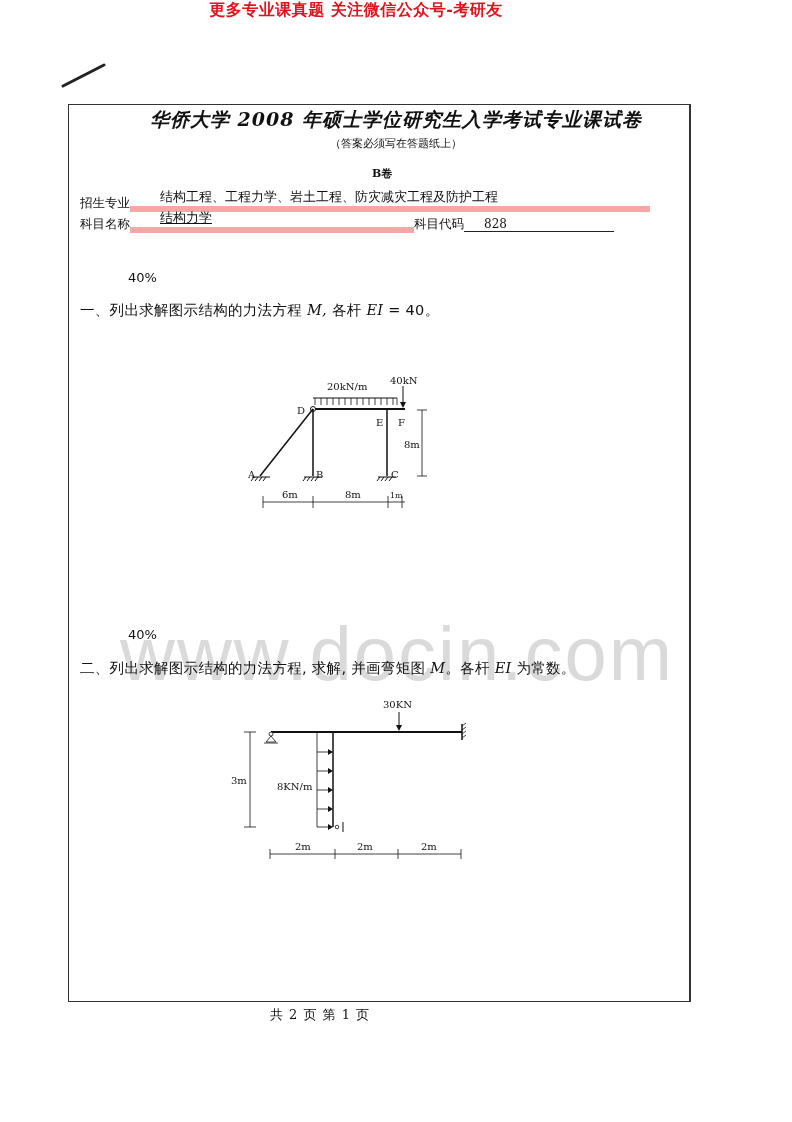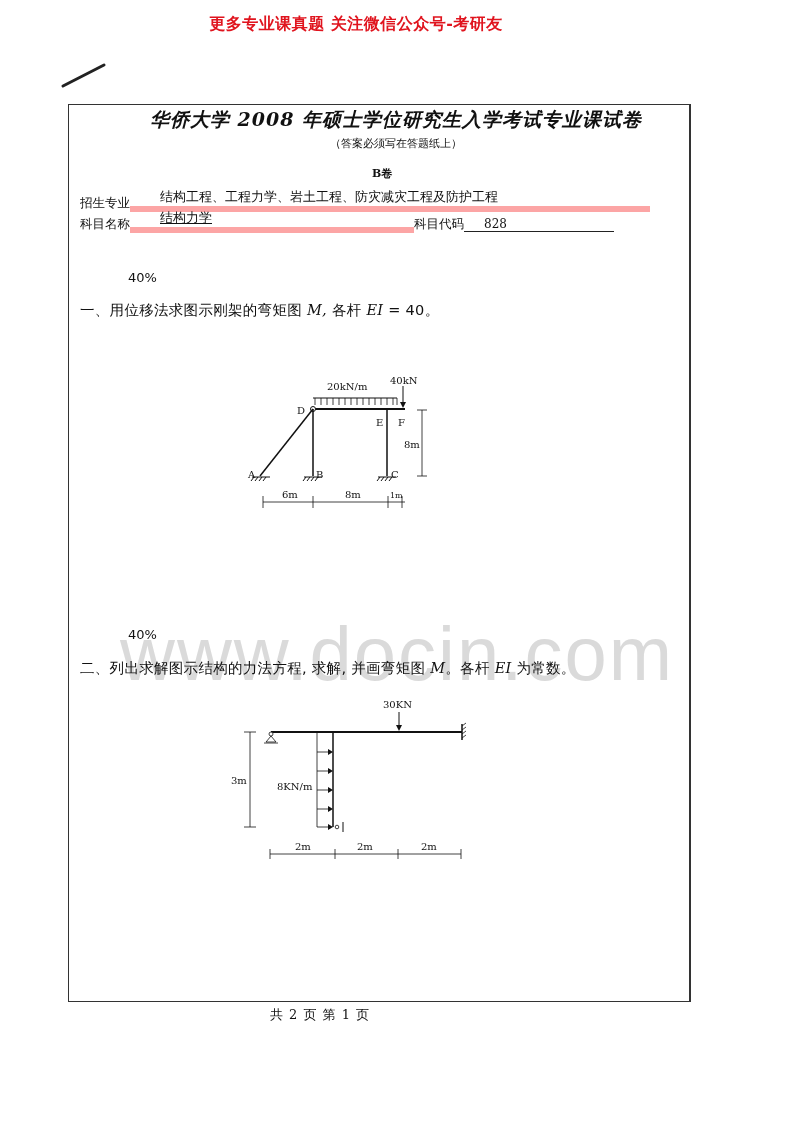--- a/index.html
+++ b/index.html
@@ -1,21 +1,21 @@
 <!DOCTYPE html>
 <html><head>
 <meta charset="utf-8">
 <style>
   html, body { margin: 0; padding: 0; }
   body {
     width: 792px; height: 1122px; background: #ffffff; position: relative; overflow: hidden;
     font-family: "DejaVu Serif", "Liberation Serif", serif; color: #111;
   }
   .banner {
-    position: absolute; top: 14px; left: 0; width: 712px; text-align: center;
+    position: absolute; top: 0; left: 0; width: 712px; text-align: center;
     color: #e0141e; font-family: "DejaVu Sans", sans-serif; font-weight: bold; font-size: 16px; letter-spacing: 0.5px;
   }
   .pen-mark { position: absolute; left: 60px; top: 60px; }
   .frame {
     position: absolute; left: 68px; top: 104px; width: 620px; height: 896px;
     border: 1.5px solid #333; border-right-width: 2px;
   }
   .title {
     position: absolute; top: 107px; left: 0; width: 792px; text-align: center;
     font-size: 19px; letter-spacing: 1px; font-weight: bold; font-style: italic;
@@ -71,21 +71,21 @@
 
 <div class="field-row row1">
   <span class="lbl">招生专业</span><span class="val">结构工程、工程力学、岩土工程、防灾减灾工程及防护工程</span>
 </div>
 <div class="field-row row2">
   <span class="lbl">科目名称</span><span class="val">结构力学</span><span class="code-lbl">科目代码</span><span class="code-val">828</span>
 </div>
 
 <div class="pct q1-pct">40%</div>
 <div class="question q1-text">
-  <span>一、用位移法求图示刚架的弯矩图 </span><i>M,</i><span> 各杆 </span><i>EI</i><span> = 40。</span>
+  <span>一、列出求解图示结构的力法方程 </span><i>M,</i><span> 各杆 </span><i>EI</i><span> = 40。</span>
 </div>
 
 <div class="diagram" style="left:240px; top:368px;">
   <svg width="190" height="160" viewBox="0 0 190 160">
 
     <text x="87" y="22">20kN/m</text>
     <line x1="73" y1="30" x2="157" y2="30" stroke="#111" stroke-width="1"></line>
     <g stroke="#111" stroke-width="0.8">
       <line x1="75" y1="30" x2="75" y2="37"></line>
         <line x1="81" y1="30" x2="81" y2="37"></line>

